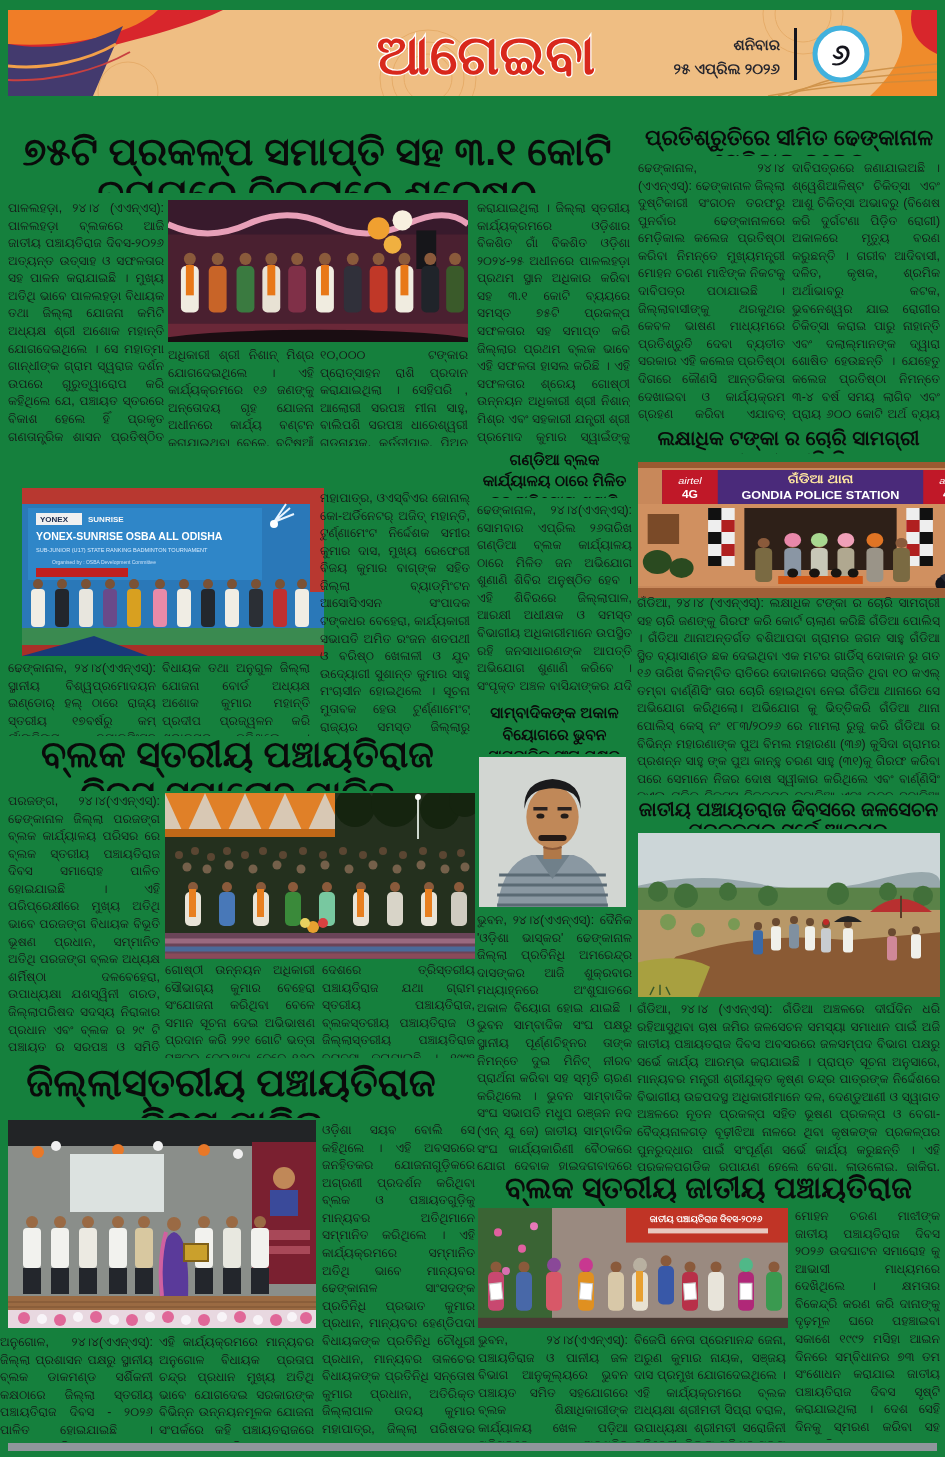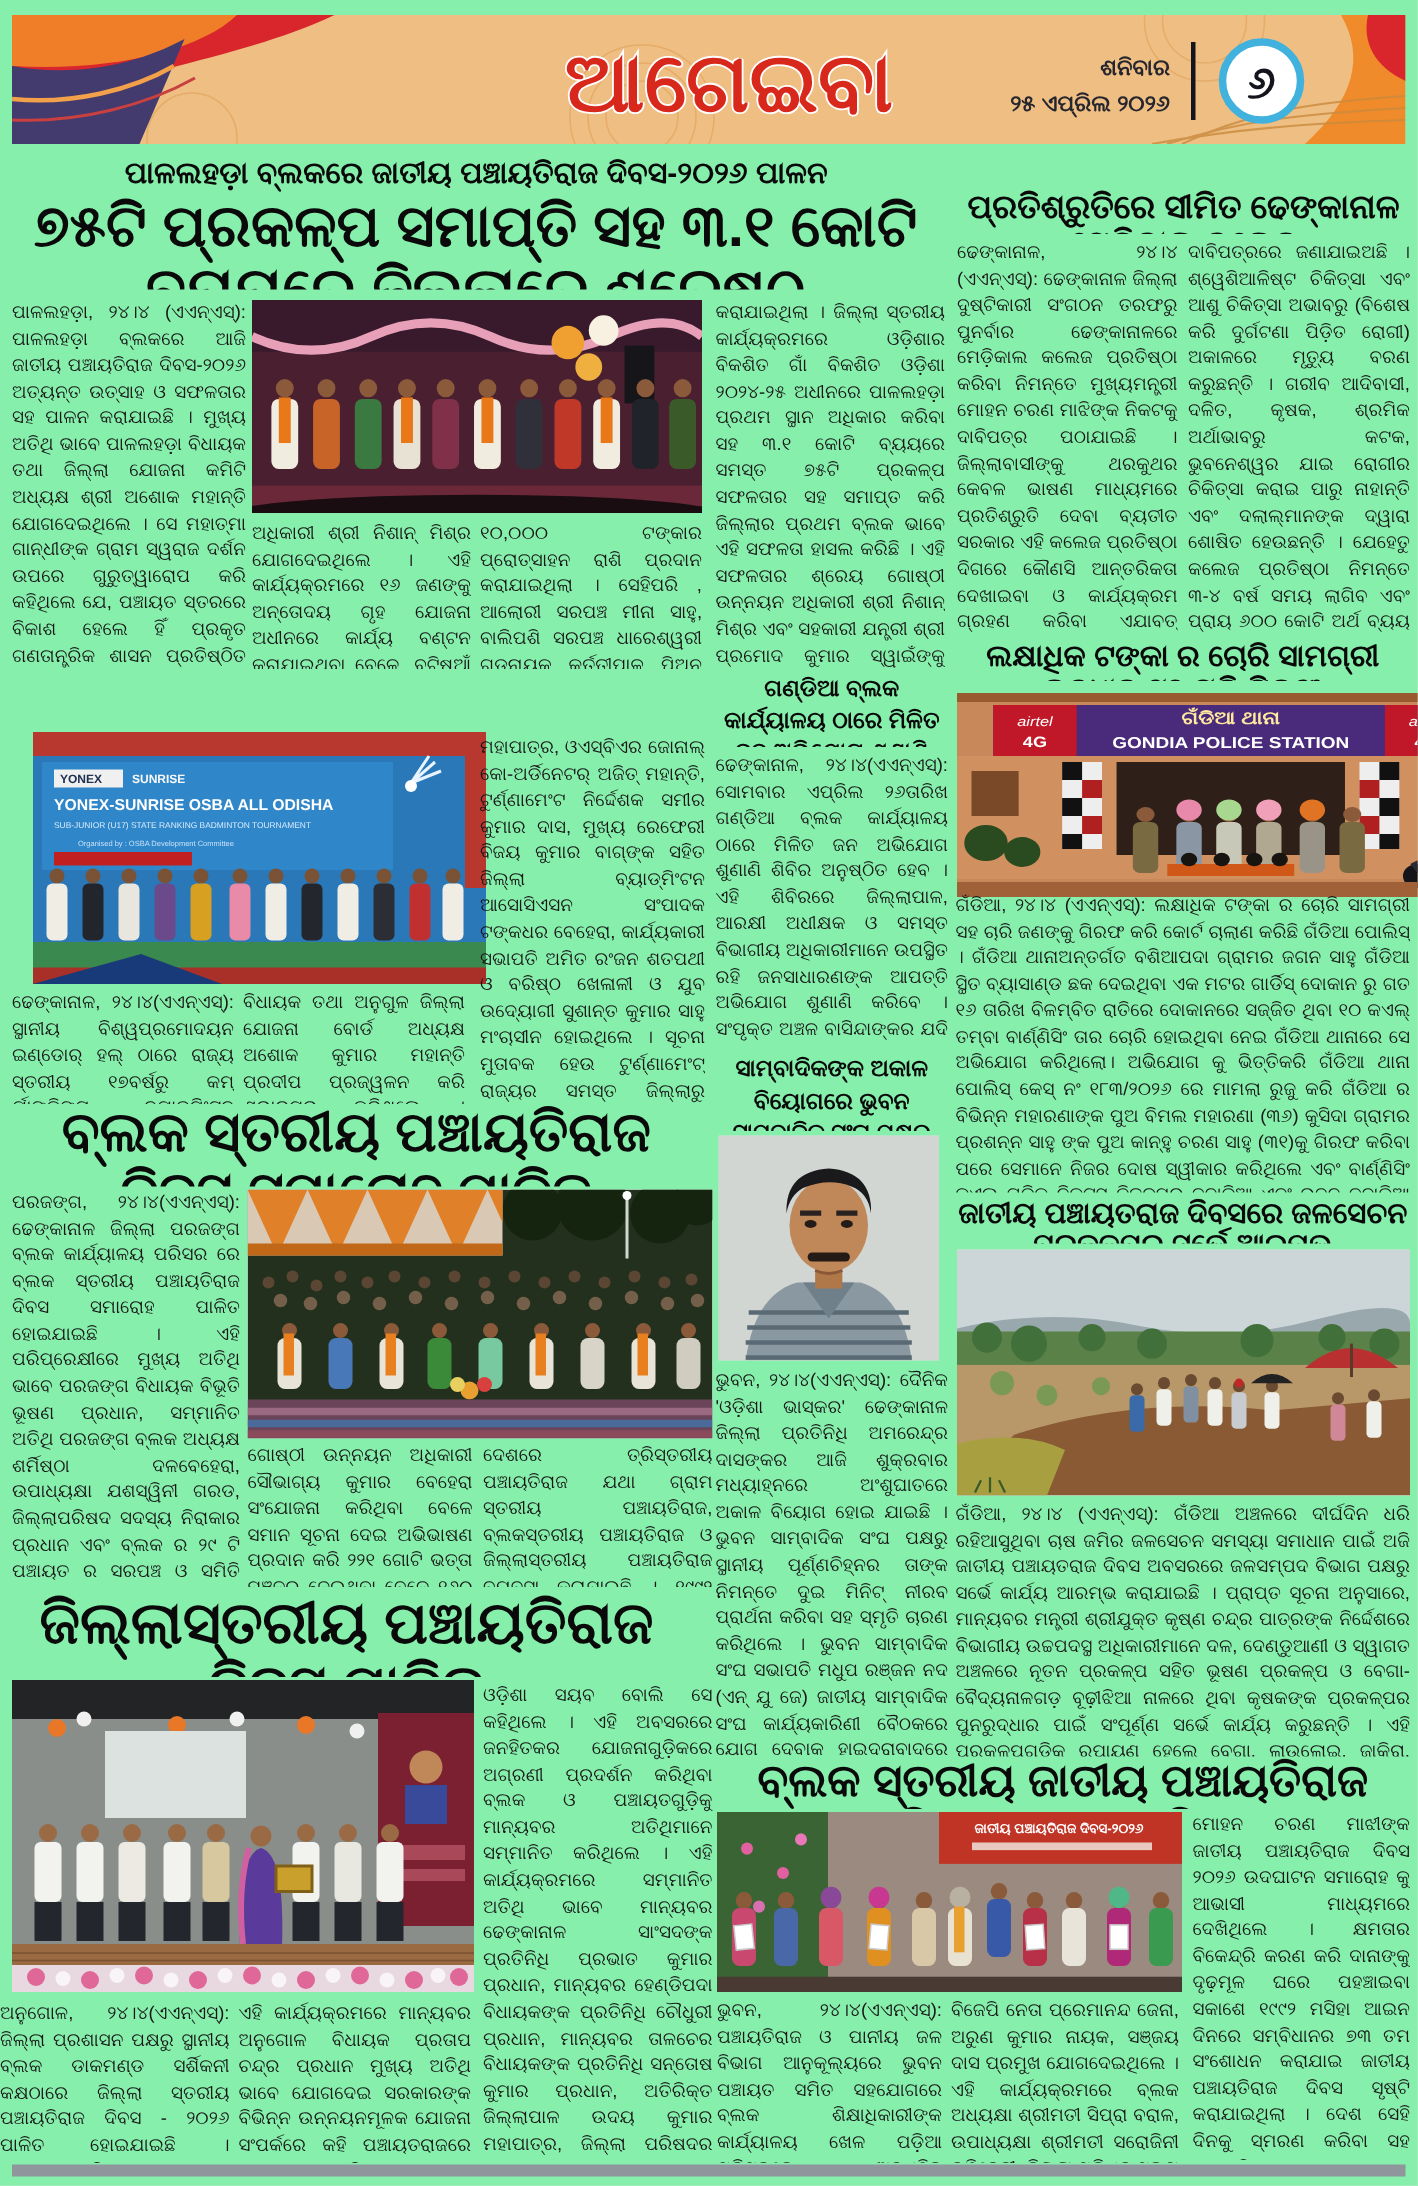--- a/index.html
+++ b/index.html
@@ -1,17 +1,17 @@
 <!DOCTYPE html>
 <html><head>
 <meta charset="utf-8">
 <style>
   *{margin:0;padding:0;box-sizing:border-box}
   body{background:#e9e9e9;font-family:"Liberation Sans","DejaVu Sans",sans-serif}
-  .page{position:relative;width:945px;height:1457px;background:#86efac;margin:0 auto;overflow:hidden}
+  .page{position:relative;width:945px;height:1457px;background:#15803d;margin:0 auto;overflow:hidden}
   .abs{position:absolute}
   .headline{font-weight:bold;color:#0a0a0a;line-height:1.08;overflow:hidden}
   .center{text-align:center}
   .bodytext{font-size:12.3px;line-height:1.43;text-align:justify;color:#161616;overflow:hidden;word-break:break-word}
   .photo{overflow:hidden;background:#ddd}
   .photo svg{display:block;width:100%;height:100%}
   .bar{background:#8f969c}
 </style>
 </head>
 <body>
@@ -47,21 +47,20 @@
       </g>
       <text x="478" y="64" text-anchor="middle" font-size="55" font-weight="bold" fill="#d8281c" stroke="#ffffff" stroke-width="2.4" paint-order="stroke">ଆଗେଇବା</text>
       <text x="772" y="40" text-anchor="end" font-size="15" font-weight="bold" fill="#26262e">ଶନିବାର</text>
       <text x="772" y="64" text-anchor="end" font-size="15" font-weight="bold" fill="#26262e">୨୫ ଏପ୍ରିଲ ୨୦୨୬</text>
       <rect x="786" y="18" width="3" height="52" fill="#15151d"></rect>
       <circle cx="833" cy="44" r="26" fill="#ffffff" stroke="#41b1dd" stroke-width="5"></circle>
       <text x="833" y="55" text-anchor="middle" font-size="30" font-weight="bold" fill="#14141c">୬</text>
     </svg>
   </div>
 
-  <div class="abs headline center" style="left:30px;top:106px;width:575px;height:26px;font-size:20px">ପାଳଲହଡ଼ା ବ୍ଲକରେ ଜାତୀୟ ପଞ୍ଚାୟତିରାଜ ଦିବସ-୨୦୨୬ ପାଳନ</div>
   <div class="abs headline center" style="left:0px;top:131px;width:634px;height:62px;font-size:39px">୭୫ଟି ପ୍ରକଳ୍ପ ସମାପ୍ତି ସହ ୩.୧ କୋଟି ବ୍ୟୟରେ ଜିଲ୍ଲାରେ ଶ୍ରେଷ୍ଠ</div>
   <div class="abs bodytext" style="left:8px;top:200px;width:156px;height:246px">ପାଳଲହଡ଼ା, ୨୪।୪ (ଏଏନ୍‌ଏସ୍): ପାଳଲହଡ଼ା ବ୍ଲକରେ ଆଜି ଜାତୀୟ ପଞ୍ଚାୟତିରାଜ ଦିବସ-୨୦୨୬ ଅତ୍ୟନ୍ତ ଉତ୍ସାହ ଓ ସଫଳତାର ସହ ପାଳନ କରାଯାଇଛି । ମୁଖ୍ୟ ଅତିଥି ଭାବେ ପାଳଲହଡ଼ା ବିଧାୟକ ତଥା ଜିଲ୍ଲା ଯୋଜନା କମିଟି ଅଧ୍ୟକ୍ଷ ଶ୍ରୀ ଅଶୋକ ମହାନ୍ତି ଯୋଗଦେଇଥିଲେ । ସେ ମହାତ୍ମା ଗାନ୍ଧୀଙ୍କ ଗ୍ରାମ ସ୍ୱରାଜ ଦର୍ଶନ ଉପରେ ଗୁରୁତ୍ୱାରୋପ କରି କହିଥିଲେ ଯେ, ପଞ୍ଚାୟତ ସ୍ତରରେ ବିକାଶ ହେଲେ ହିଁ ପ୍ରକୃତ ଗଣତାନ୍ତ୍ରିକ ଶାସନ ପ୍ରତିଷ୍ଠିତ ହେବ । ସେହି ପରି ସମ୍ମାନିତ ଅତିଥି ଭାବେ ପାଳଲହଡ଼ା ଉପଜିଲ୍ଲାପାଳ ଶ୍ରୀ ରବାହୁ କୁମାର ପଟେଲ, ପାଳଲହଡ଼ା ପଞ୍ଚାୟତ ସମିତି ଅଧ୍ୟକ୍ଷା ଶ୍ରୀମତୀ ରୀନାରାଣୀ ନାୟକ, ସାଂସଦ ପ୍ରତିନିଧି ଶ୍ରୀ ଲିଙ୍ଗରାଜ ଦାସ, ବିଧାୟକ ପ୍ରତିନିଧି ଶ୍ରୀ ତନ୍ମୟ କୁମାର ସାହୁ ଏବଂ ଗୋଷ୍ଠୀ ଉନ୍ନୟନ</div>
   <div class="abs photo" style="left:168px;top:200px;width:300px;height:142px">
     <svg viewBox="0 0 302 140" preserveAspectRatio="none">
       <defs>
           <g id="pA">
             <circle cx="0" cy="-20" r="6" fill="#8a5a3b"></circle>
             <rect x="-9" y="-13" width="18" height="46" rx="5"></rect>
           </g>
         </defs>

